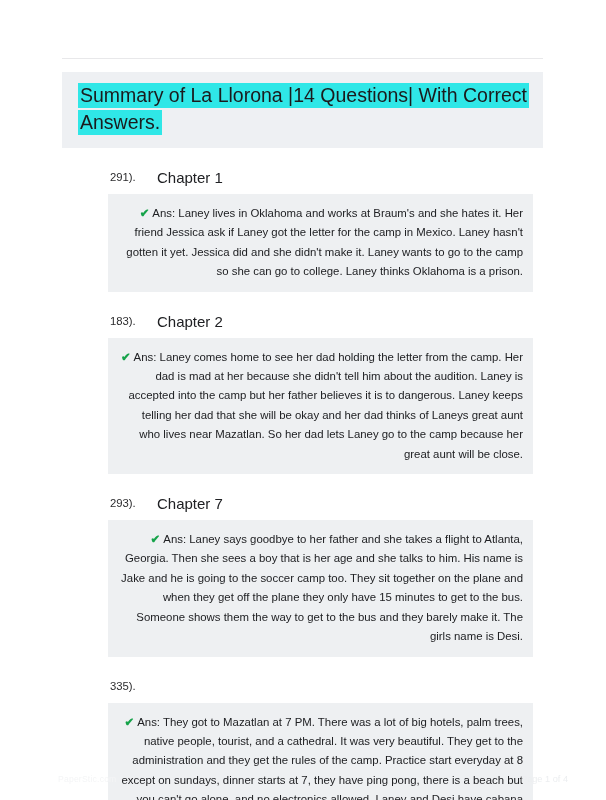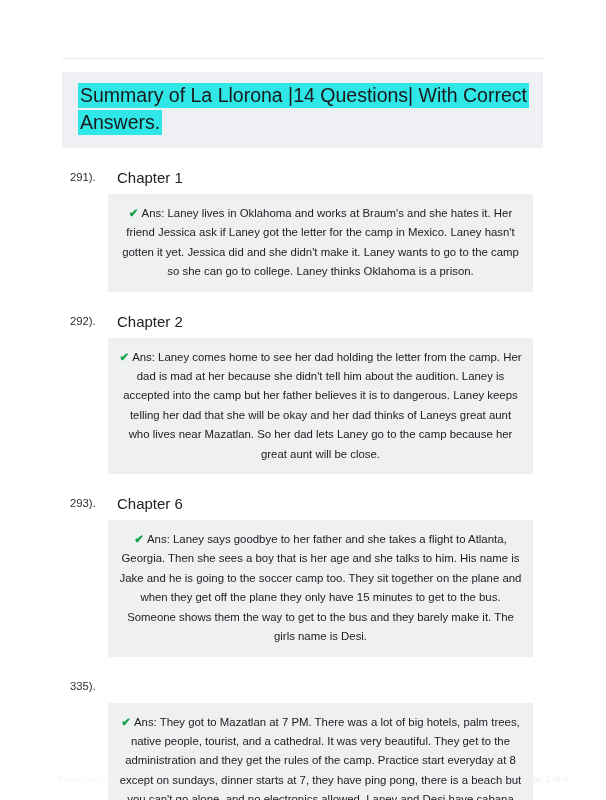--- a/index.html
+++ b/index.html
@@ -59,20 +59,21 @@
   
   .qitem {
     margin-top: 22px;
   }
   .qhead {
     display: flex;
     align-items: flex-start;
     font-size: 11.3px;
     color: #202124;
     line-height: 15px;
+    margin-left: 40px;
   }
   .qnum {
     width: 47px;
     margin-left: 70px;
     flex: 0 0 auto;
     font-size: 11.3px;
     color: #2c2c2e;
   }
   .qlabel {
     flex: 1 1 auto;
@@ -82,21 +83,21 @@
   .ansbox {
     margin-left: 108px;
     margin-top: 9px;
     width: 425px;
     box-sizing: border-box;
     background: #eef0f2;
     padding: 9px 10px 10px 10px;
     font-size: 11.4px;
     line-height: 19.4px;
     color: #202124;
-    text-align: center;
+    text-align: right;
   }
   .check {
     color: #16a34a;
     font-size: 11.6px;
     font-weight: bold;
     margin-right: 3px;
   }
   .anstext {
     display: inline;
   }
@@ -143,32 +144,32 @@
         <span class="qnum">291).</span>
         <span class="qlabel">Chapter 1</span>
       </div>
       <div class="ansbox">
         <span class="check">✔</span><span class="anstext">Ans: Laney lives in Oklahoma and works at Braum's and she hates it. Her friend Jessica ask if Laney got the letter for the camp in Mexico. Laney hasn't gotten it yet. Jessica did and she didn't make it. Laney wants to go to the camp so she can go to college. Laney thinks Oklahoma is a prison.</span>
       </div>
     </div>
 
     <div class="qitem">
       <div class="qhead">
-        <span class="qnum">292).</span>
+        <span class="qnum">183).</span>
         <span class="qlabel">Chapter 2</span>
       </div>
       <div class="ansbox">
         <span class="check">✔</span><span class="anstext">Ans: Laney comes home to see her dad holding the letter from the camp. Her dad is mad at her because she didn't tell him about the audition. Laney is accepted into the camp but her father believes it is to dangerous. Laney keeps telling her dad that she will be okay and her dad thinks of Laneys great aunt who lives near Mazatlan. So her dad lets Laney go to the camp because her great aunt will be close.</span>
       </div>
     </div>
 
     <div class="qitem">
       <div class="qhead">
         <span class="qnum">293).</span>
-        <span class="qlabel">Chapter 6</span>
+        <span class="qlabel">Chapter 7</span>
       </div>
       <div class="ansbox">
         <span class="check">✔</span><span class="anstext">Ans: Laney says goodbye to her father and she takes a flight to Atlanta, Georgia. Then she sees a boy that is her age and she talks to him. His name is Jake and he is going to the soccer camp too. They sit together on the plane and when they get off the plane they only have 15 minutes to get to the bus. Someone shows them the way to get to the bus and they barely make it. The girls name is Desi.</span>
       </div>
     </div>
 
     <div class="qitem">
       <div class="qhead">
         <span class="qnum">335).</span>
       </div>

